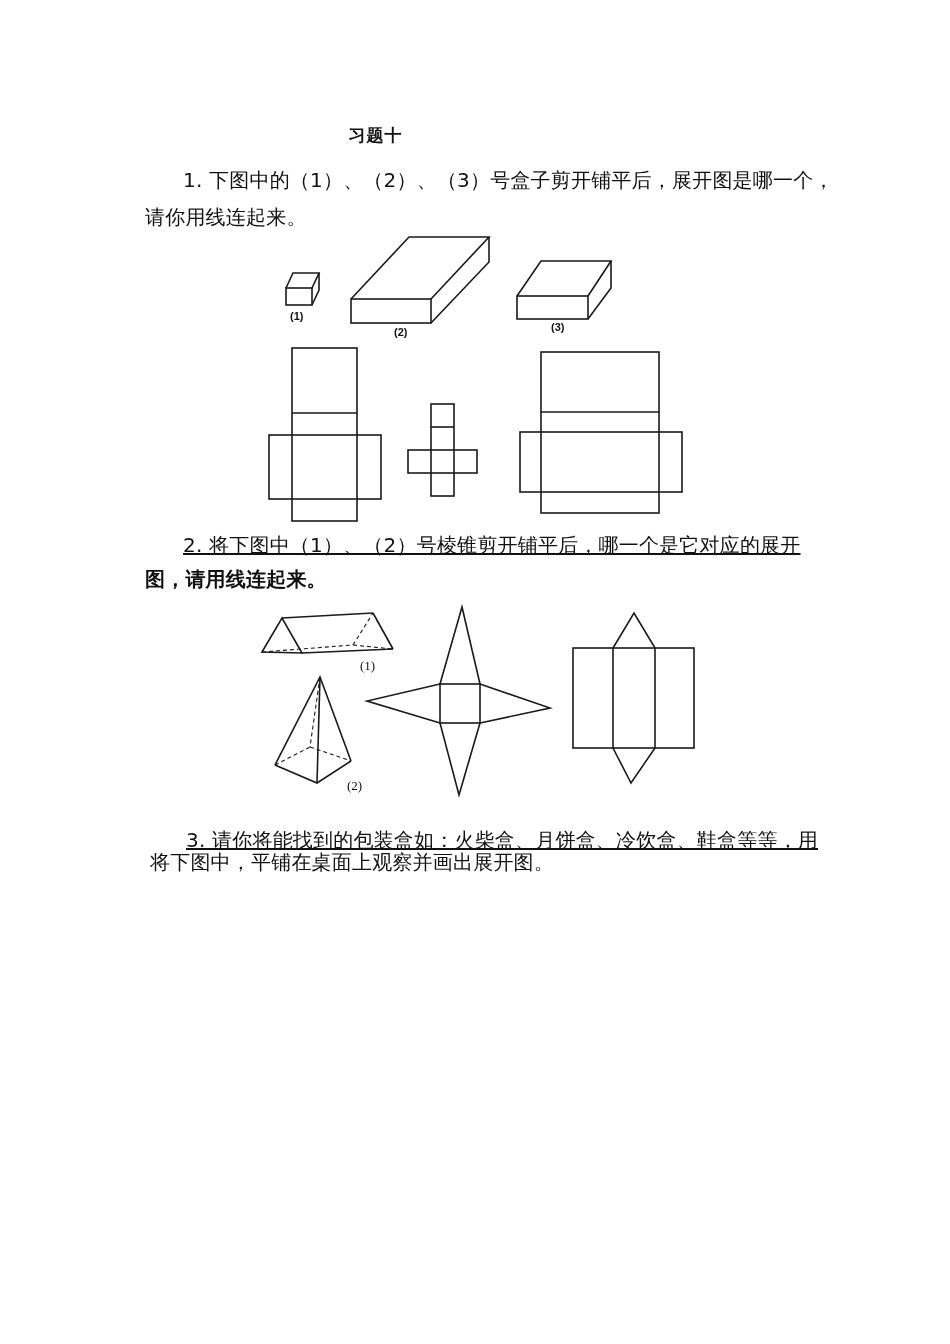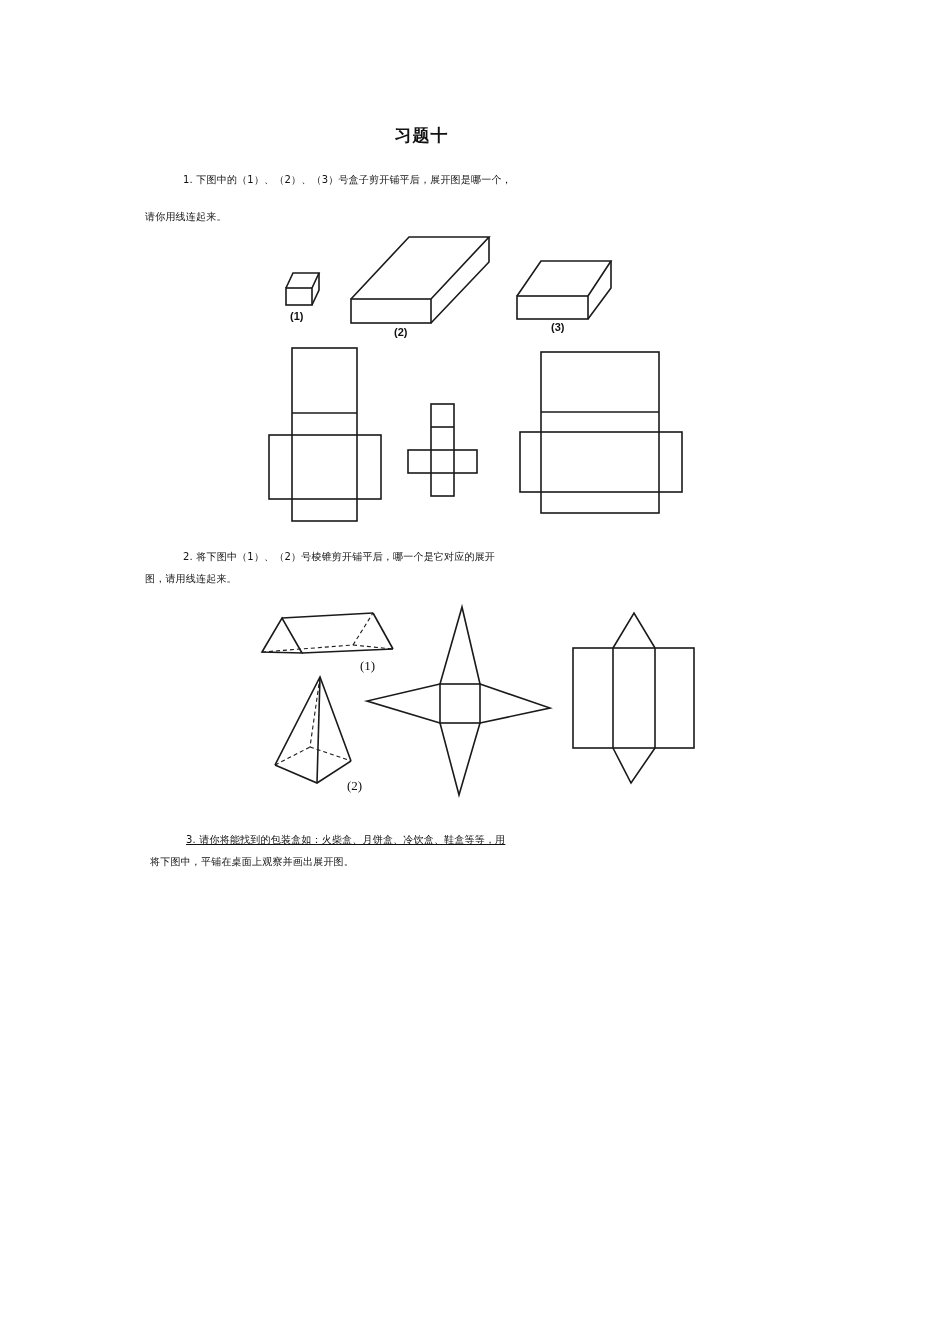--- a/index.html
+++ b/index.html
@@ -1,38 +1,38 @@
 <!DOCTYPE html>
 <html><head>
 <meta charset="utf-8">
 <style>
   html, body { margin: 0; padding: 0; background: #ffffff; }
   body { width: 950px; height: 1344px; position: relative; overflow: hidden;
          font-family: "DejaVu Sans", "Liberation Sans", sans-serif; color: #111; }
   .title { position: absolute; left: 0; width: 753px; top: 124px; text-align: center;
-           font-size: 17px; font-weight: bold; letter-spacing: 1px; padding-left: 0; margin-left: 46px; }
+           font-size: 17px; font-weight: bold; letter-spacing: 1px; padding-left: 0; }
   .title span { display: inline-block; margin-left: -2px; }
-  .line { position: absolute; font-size: 10px; white-space: nowrap; line-height: 18px;
+  .line { position: absolute; font-size: 20px; white-space: nowrap; line-height: 18px;
           letter-spacing: 0.2px; }
   svg { position: absolute; left: 0; top: 0; }
   svg .s { fill: none; stroke: #1a1a1a; stroke-width: 1.6; stroke-linejoin: miter; }
   svg .d { fill: none; stroke: #1a1a1a; stroke-width: 1.1; stroke-dasharray: 4 3; }
   svg text { font-family: "Liberation Serif", "DejaVu Serif", serif; font-size: 13px; fill: #111; }
   svg text.b { font-family: "Liberation Sans", "DejaVu Sans", sans-serif; font-weight: bold; font-size: 11px; }
 </style>
 </head>
 <body>
 
 <div class="title"><span>习题十</span></div>
 
 <div class="line" style="left:183px; top:171px;">1. 下图中的（1）、（2）、（3）号盒子剪开铺平后，展开图是哪一个，</div>
 <div class="line" style="left:145px; top:208px;">请你用线连起来。</div>
 
-<div class="line" style="left:183px; top:548px;">2. 将下图中（1）、（2）号棱锥剪开铺平后，哪一个是它对应的展开</div>
-<div class="line" style="left:145px; top:570px;">图，请用线连起来。</div>
+<div class="line" style="left:183px; top:536px;text-decoration:underline;">2. 将下图中（1）、（2）号棱锥剪开铺平后，哪一个是它对应的展开</div>
+<div class="line" style="left:145px; top:570px;font-weight:bold;">图，请用线连起来。</div>
 
 <div class="line" style="left:186px; top:831px;text-decoration:underline;">3. 请你将能找到的包装盒如：火柴盒、月饼盒、冷饮盒、鞋盒等等，用</div>
 <div class="line" style="left:150px; top:853px;">将下图中，平铺在桌面上观察并画出展开图。</div>
 
 <svg width="950" height="1344" viewBox="0 0 950 1344">
 
   <g>
     <rect class="s" x="286" y="288" width="26" height="17"></rect>
     <polyline class="s" points="286,288 293,273 319,273 312,288"></polyline>
     <polyline class="s" points="319,273 319,290 312,305"></polyline>

